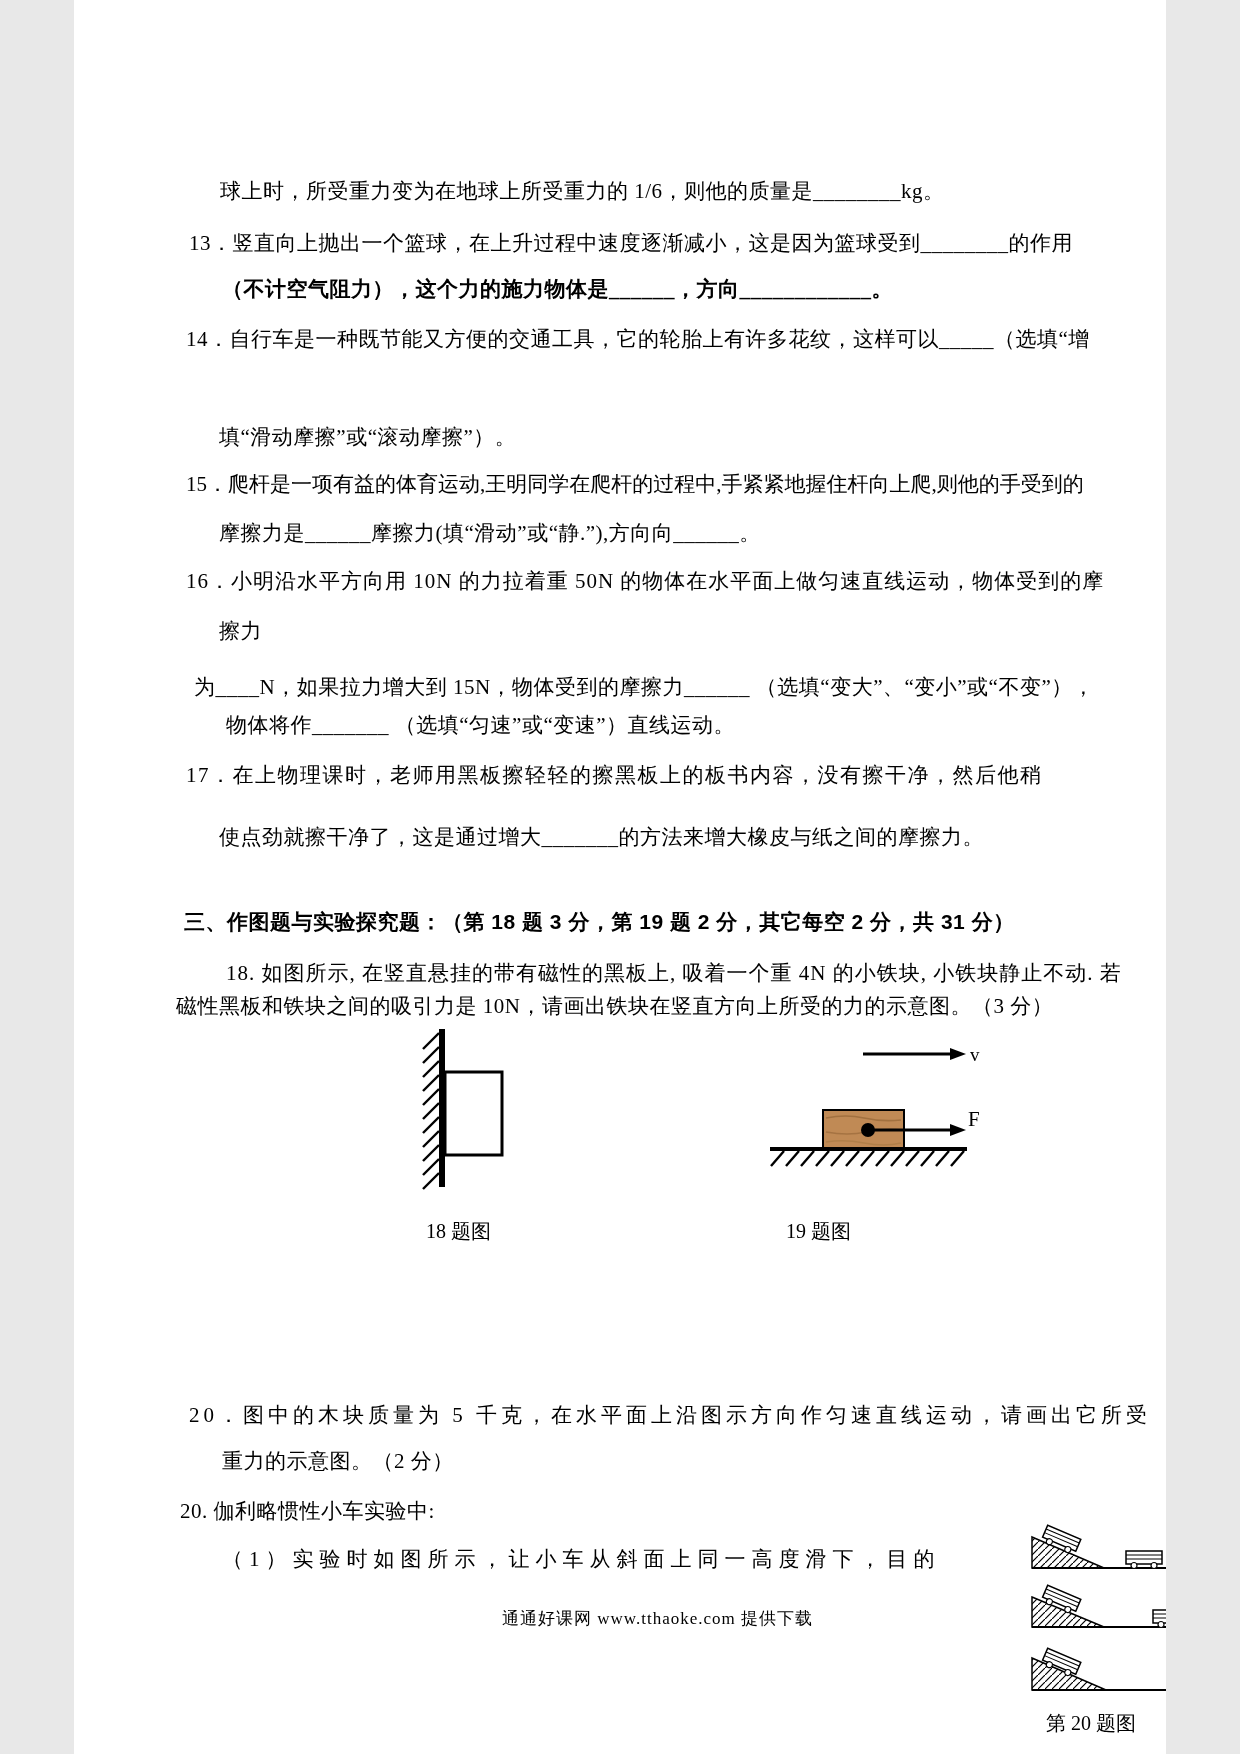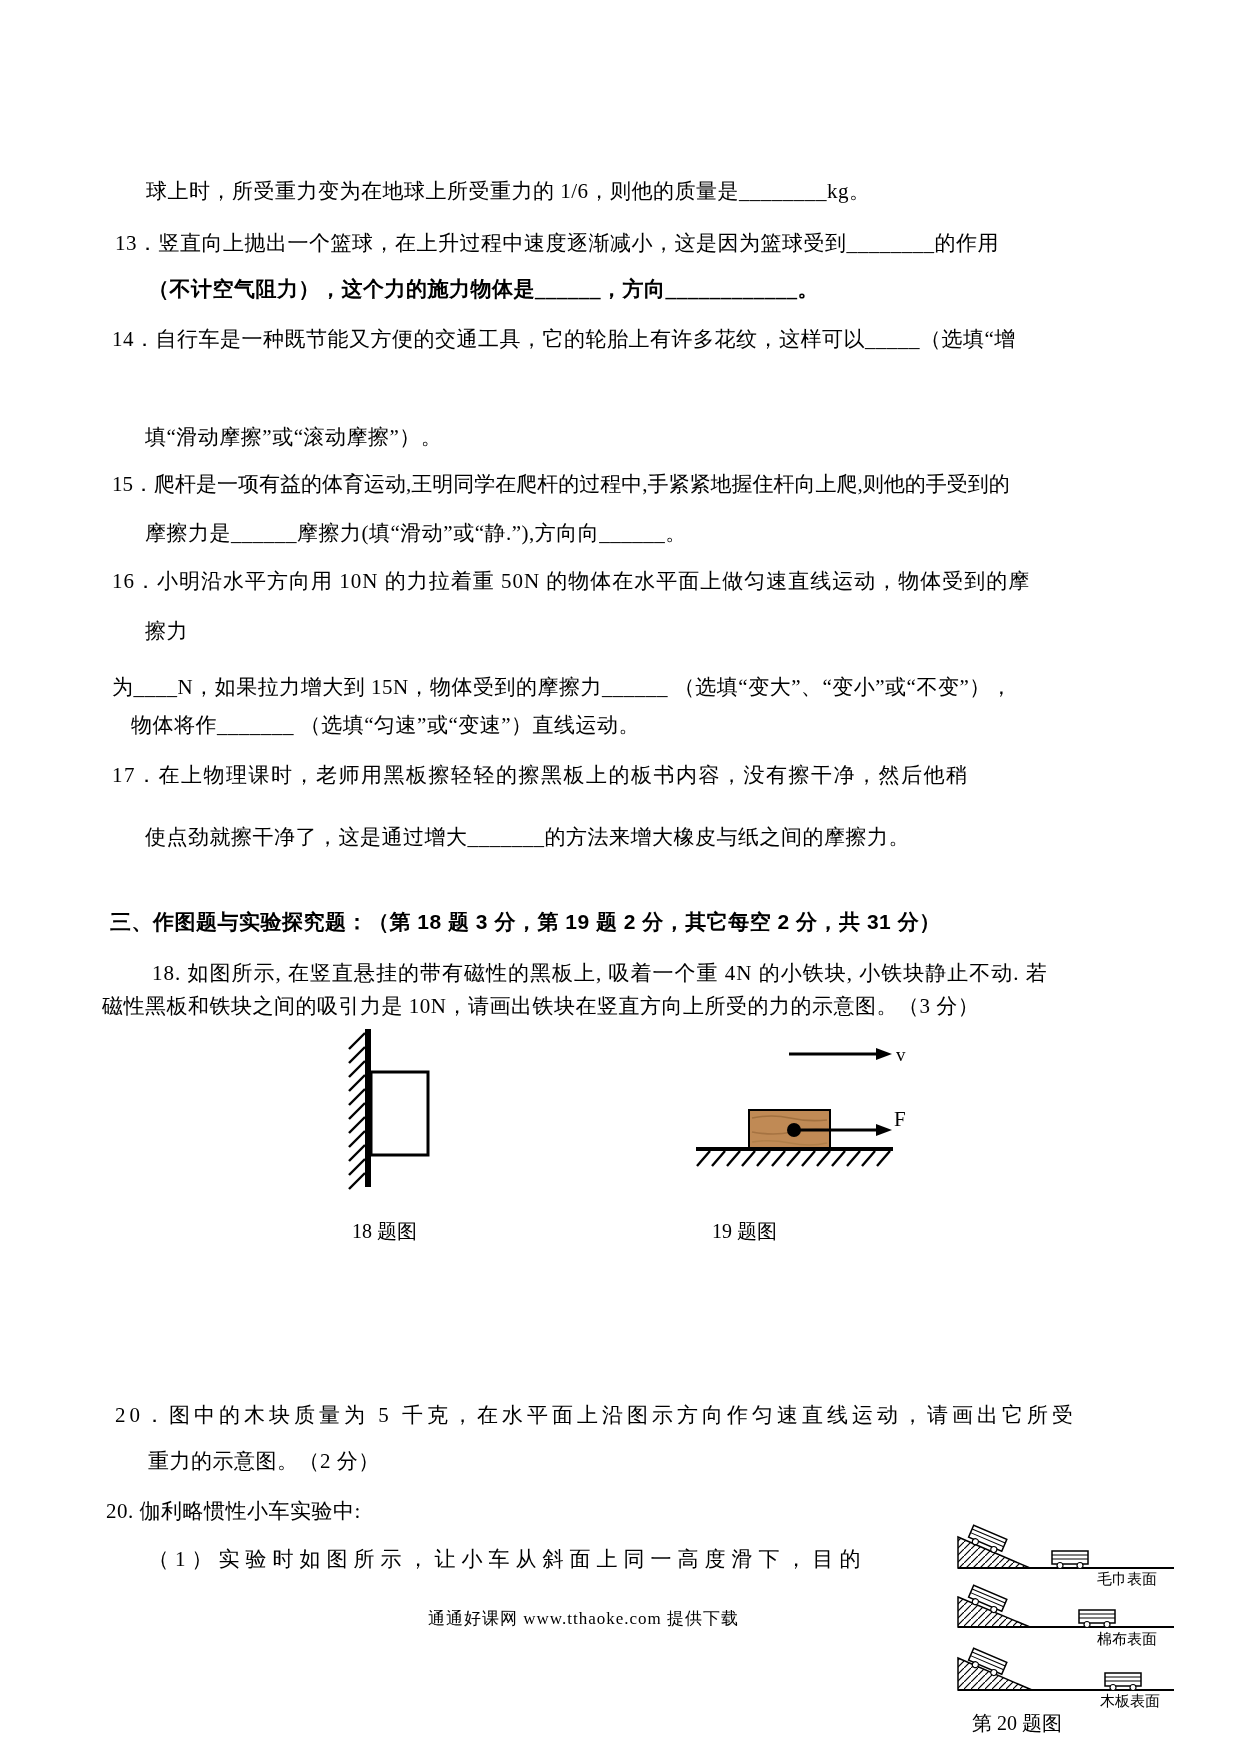--- a/index.html
+++ b/index.html
@@ -1,18 +1,18 @@
 <!DOCTYPE html>
 <html><head>
 <meta charset="utf-8">
 <style>
   html,body { margin:0; padding:0; background:#e8e8e8; }
   .page {
     position:relative;
-    width:1240px; height:1754px;
+    width:1092px; height:1754px;
     margin:0 auto;
     background:#ffffff;
     font-family:"Liberation Serif", serif;
     color:#000;
     overflow:hidden;
   }
   .line {
     position:absolute;
     font-size:21px;
     line-height:1.2;
@@ -53,22 +53,22 @@
   <p class="line" style="top:256px;left:148px;font-weight:bold;">（不计空气阻力），这个力的施力物体是______，方向____________。</p>
 
   <p class="line" style="top:306px;left:112px;">14．自行车是一种既节能又方便的交通工具，它的轮胎上有许多花纹，这样可以_____（选填“增</p>
   <p class="line" style="top:404px;left:145px;">填“滑动摩擦”或“滚动摩擦”）。</p>
 
   <p class="line" style="top:451px;left:112px;letter-spacing:0;">15．爬杆是一项有益的体育运动,王明同学在爬杆的过程中,手紧紧地握住杆向上爬,则他的手受到的</p>
   <p class="line" style="top:500px;left:145px;">摩擦力是______摩擦力(填“滑动”或“静.”),方向向______。</p>
 
   <p class="line" style="top:548px;left:112px;letter-spacing:1px;">16．小明沿水平方向用 10N 的力拉着重 50N 的物体在水平面上做匀速直线运动，物体受到的摩</p>
   <p class="line" style="top:598px;left:145px;">擦力</p>
-  <p class="line" style="top:647px;left:112px;margin-top:28px;">为____N，如果拉力增大到 15N，物体受到的摩擦力______ （选填“变大”、“变小”或“不变”），</p>
-  <p class="line" style="top:692px;left:131px;text-align:center;">物体将作_______ （选填“匀速”或“变速”）直线运动。</p>
+  <p class="line" style="top:647px;left:120px;margin-top:28px;">为____N，如果拉力增大到 15N，物体受到的摩擦力______ （选填“变大”、“变小”或“不变”），</p>
+  <p class="line" style="top:692px;left:152px;text-align:center;">物体将作_______ （选填“匀速”或“变速”）直线运动。</p>
 
   <p class="line" style="top:742px;left:112px;letter-spacing:1.5px;">17．在上物理课时，老师用黑板擦轻轻的擦黑板上的板书内容，没有擦干净，然后他稍</p>
   <p class="line" style="top:792px;left:145px;margin-top:33px;">使点劲就擦干净了，这是通过增大_______的方法来增大橡皮与纸之间的摩擦力。</p>
 
   <p class="line sec-head" style="top:888px;left:110px;">三、作图题与实验探究题：（第 18 题 3 分，第 19 题 2 分，其它每空 2 分，共 31 分）</p>
 
   <p class="line" style="top:940px;left:152px;letter-spacing:1px;">18. 如图所示, 在竖直悬挂的带有磁性的黑板上, 吸着一个重 4N 的小铁块, 小铁块静止不动. 若</p>
   <p class="line" style="top:986px;left:102px;margin-top:8px;">磁性黑板和铁块之间的吸引力是 10N，请画出铁块在竖直方向上所受的力的示意图。（3 分）</p>
 
   <div class="fig" style="left:340px;top:1025px;width:100px;height:170px;">

